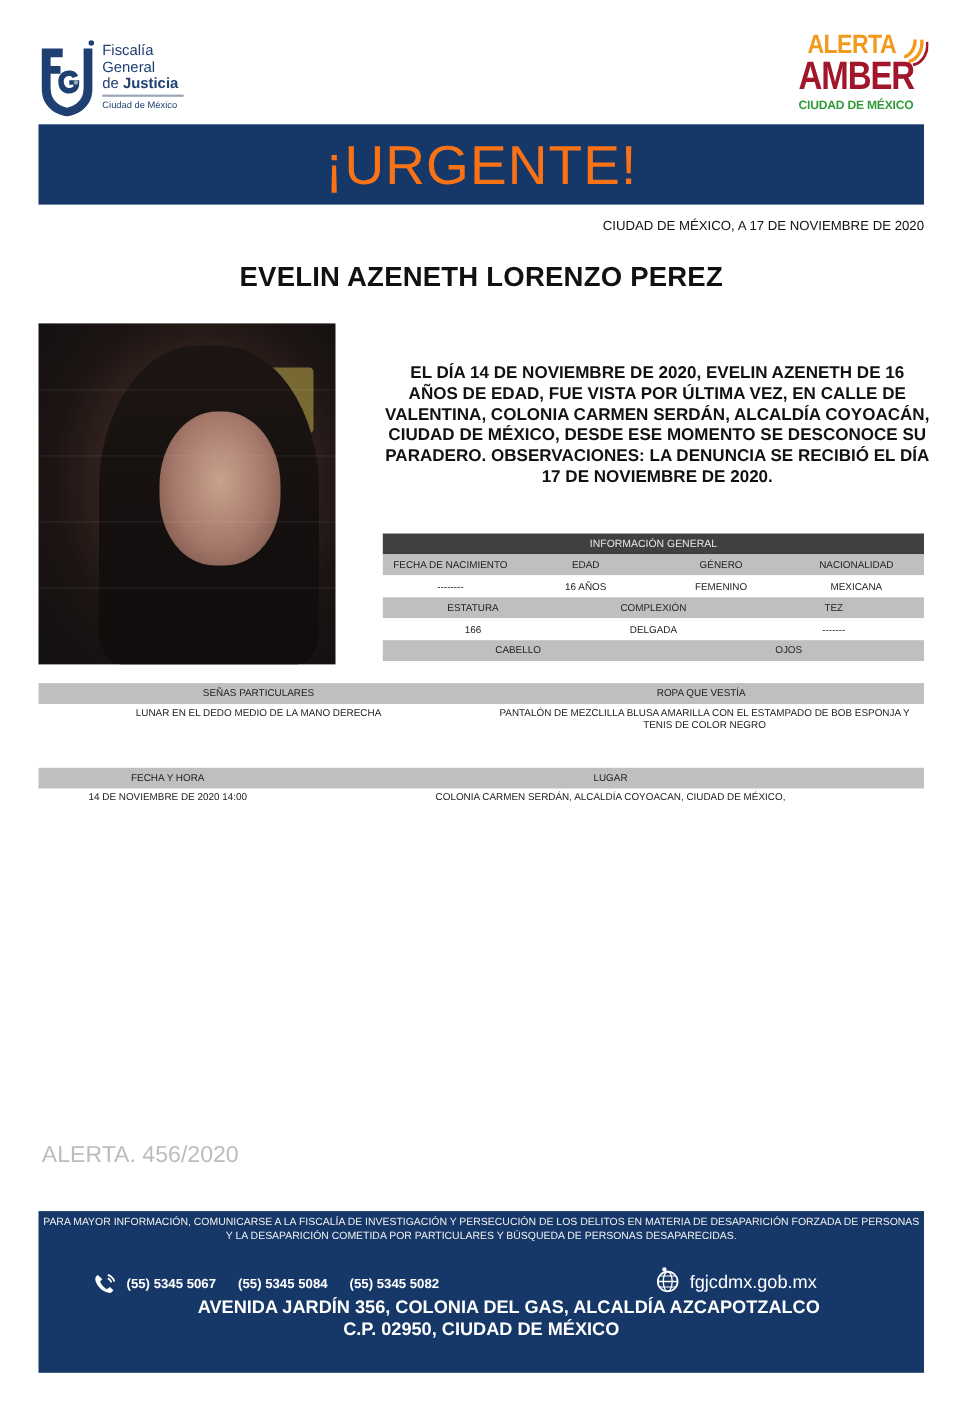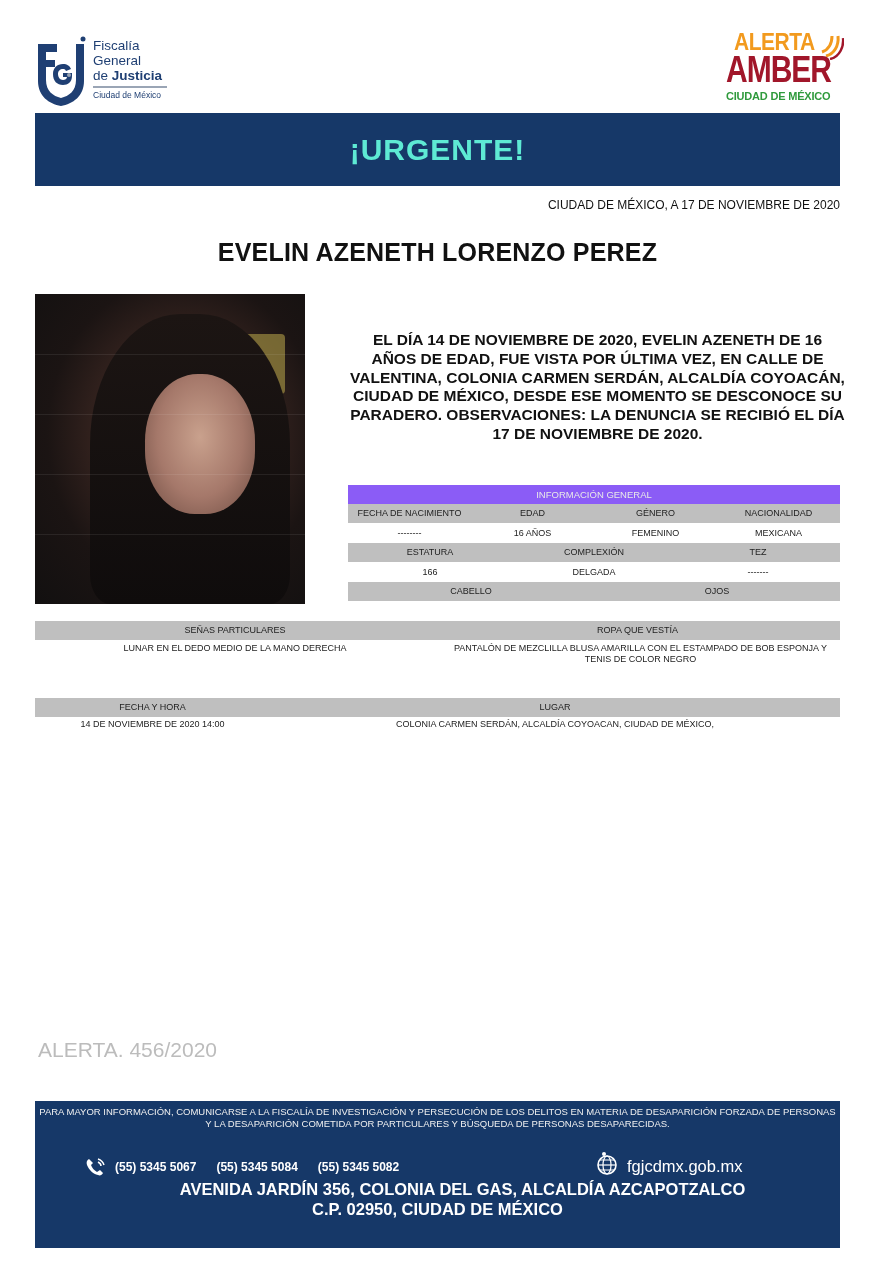--- a/index.html
+++ b/index.html
@@ -18,38 +18,38 @@
   .fgj-text .l4 { display: block; font-size: 8.5px; color: #1f3f73; line-height: 10px; }
 
   .amber-logo { left: 726px; top: 30px; width: 118px; height: 80px; text-align: left; }
   .amber-alerta { font-family: "Liberation Sans", sans-serif; font-weight: bold; font-size: 21px; color: #f29a1e; letter-spacing: -0.5px; line-height: 20px; transform: scaleY(1.15); transform-origin: top left; display: block; margin-left: 8px; }
   .amber-amber { font-weight: bold; font-size: 30px; color: #a1162a; line-height: 30px; letter-spacing: -1px; display: block; transform: scaleY(1.2); transform-origin: top left; margin-top: 2px; }
   .amber-city { font-weight: bold; font-size: 11px; color: #2f9a3c; line-height: 12px; display: block; margin-top: 8px; letter-spacing: -0.2px; }
   .amber-waves { position: absolute; right: 0; top: 2px; width: 26px; height: 28px; }
 
   
   .urgent-banner { left: 35px; top: 113px; width: 805px; height: 73px; background: #163868; display: flex; align-items: center; justify-content: center; }
-  .urgent-banner span { color: #5eead4; font-weight: bold; font-size: 30px; letter-spacing: 1px; }
+  .urgent-banner span { color: #f97316; font-weight: normal; font-size: 50px; letter-spacing: 1px; }
 
   .date-line { right: 35px; top: 198px; font-size: 12px; color: #111; }
   .person-name { left: 0; width: 875px; top: 238px; text-align: center; font-size: 25px; font-weight: bold; color: #111; letter-spacing: 0.2px; }
 
   .photo { left: 35px; top: 294px; width: 270px; height: 310px; background: radial-gradient(ellipse at 55% 45%, #6e4c40 0%, #3a2621 35%, #1b1413 65%, #121010 100%); overflow: hidden; }
   .photo .face { position: absolute; left: 110px; top: 80px; width: 110px; height: 140px; border-radius: 48% 48% 45% 45%; background: radial-gradient(ellipse at 50% 45%, #c9a18d 0%, #a5786a 55%, #6c4b41 100%); }
   .photo .hair { position: absolute; left: 55px; top: 20px; width: 200px; height: 290px; border-radius: 45% 45% 10% 10%; background: linear-gradient(180deg, #1c1513 0%, #0f0c0c 100%); }
   .photo .stripe { position: absolute; left: 0; width: 270px; height: 1px; background: rgba(255,255,255,0.08); }
   .photo .yellow { position: absolute; right: 20px; top: 40px; width: 40px; height: 60px; background: #9b8a40; opacity: 0.7; border-radius: 4px; }
 
   .narrative { left: 350px; top: 331px; width: 495px; text-align: center; font-size: 15.5px; font-weight: bold; line-height: 18.8px; color: #111; }
 
   
   .info-table { left: 348px; top: 485px; width: 492px; font-size: 9px; color: #222; }
   .row { display: flex; width: 100%; }
   .row > div { flex: 1; text-align: center; }
-  .dark-head { background: #8b5cf6; color: #e8e8e8; height: 19px; line-height: 19px; font-size: 9.5px; }
+  .dark-head { background: #404040; color: #e8e8e8; height: 19px; line-height: 19px; font-size: 9.5px; }
   .grey { background: #bfbfbf; height: 19px; line-height: 19px; }
   .white { background: #fff; height: 20px; line-height: 20px; }
 
   .senas { left: 35px; top: 621px; width: 805px; font-size: 9px; color: #222; }
   .senas .grey > div:first-child { flex: 0 0 400px; }
   .senas .vals { display: flex; }
   .senas .vals > div { text-align: center; line-height: 11px; padding-top: 3px; }
   .senas .vals > div:first-child { flex: 0 0 400px; }
   .senas .vals > div:last-child { flex: 1; padding-left: 6px; }
 

